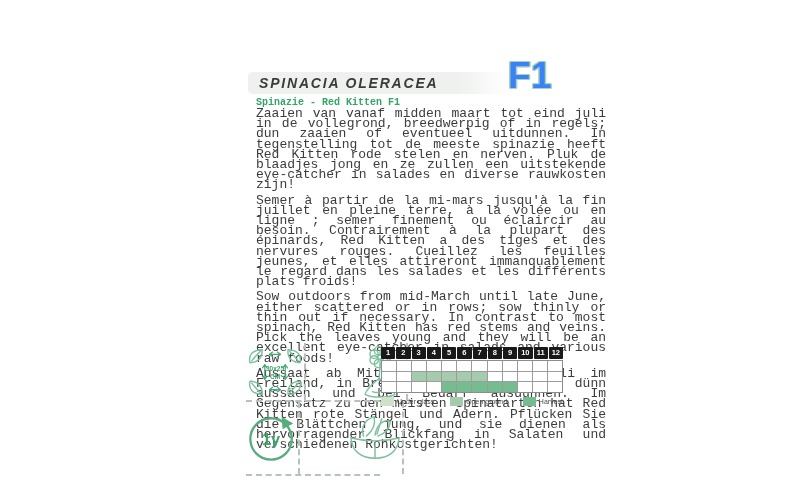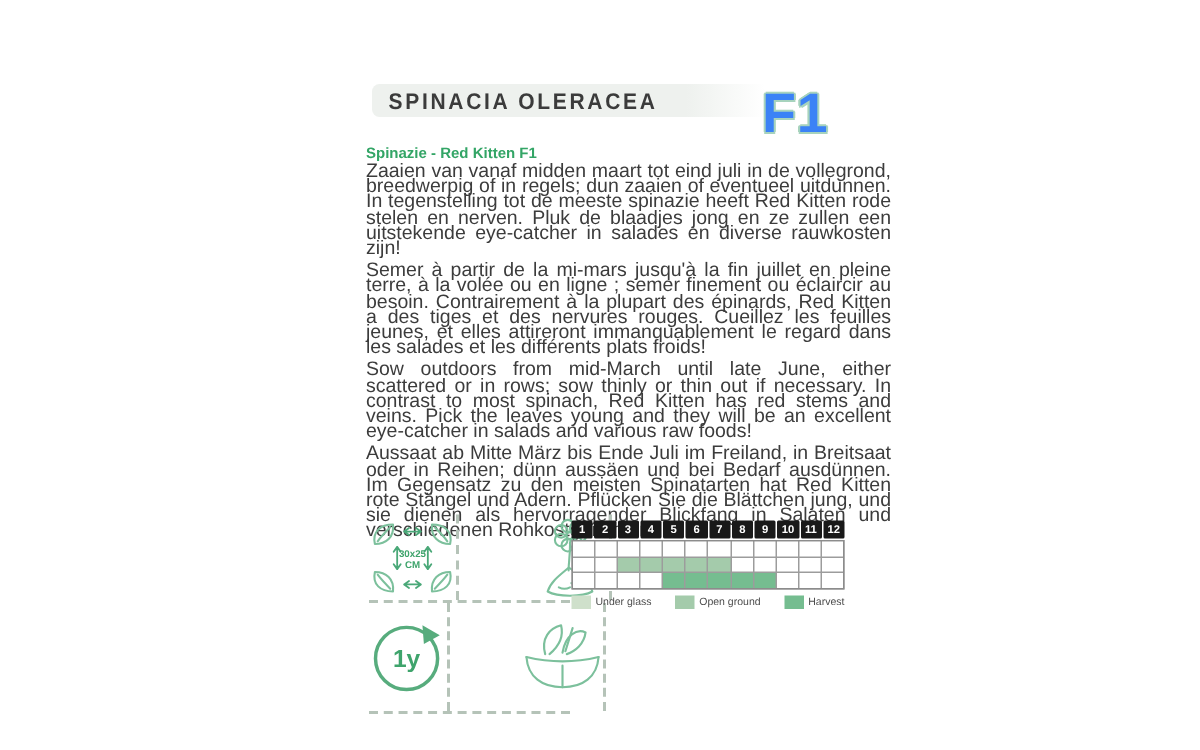--- a/index.html
+++ b/index.html
@@ -3,37 +3,37 @@
 <meta charset="utf-8">
 <style>
   html,body { margin:0; padding:0; }
   body {
     width:800px; height:500px; background:#ffffff; position:relative;
     overflow:hidden; font-family:"Liberation Sans", sans-serif;
   }
 
   
   .band {
-    position:absolute; left:248px; top:56px; width:262px; height:22px;
+    position:absolute; left:248px; top:72px; width:262px; height:22px;
     background:linear-gradient(90deg,#eef1ee 0%,#eef1ee 80%,rgba(238,241,238,0) 100%);
-    border-radius:5px 2px 2px 5px; display:flex; align-items:center;
+    border-radius:5px 2px 2px 5px; display:flex; align-items:center;font-style:italic;
   }
   .band span {
     font-size:14px; font-weight:bold; color:#3b3b3b; letter-spacing:1.8px;
     padding-left:11px; transform:scaleY(1.08); white-space:nowrap;
   }
   .f1 {
     position:absolute; left:508px; top:55px; font-size:37px; font-weight:bold;
     color:#3b82f6; letter-spacing:0.5px;
     text-shadow:1.4px 0 #a7d3bd,-1.4px 0 #a7d3bd,0 1.4px #a7d3bd,0 -1.4px #a7d3bd,
                 1px 1px #a7d3bd,-1px -1px #a7d3bd,1px -1px #a7d3bd,-1px 1px #a7d3bd;
   }
 
   
-  .sections { position:absolute; left:244px; top:97px; width:350px; }
+  .sections { position:absolute; left:256px; top:97px; width:350px;font-family:Liberation Mono, monospace; }
   .sec h3 { margin:0 0 1px 0; font-size:10px; line-height:11px; color:#33a566; font-weight:bold; }
   .sec p  { margin:0 0 5px 0; font-size:13px; line-height:10.2px; color:#3c3c3c; text-align:justify; }
 
   
   .icons { position:absolute; left:246px; top:343px; width:134px; }
   .irow  { display:flex;gap:48px; }
   .irow1 { height:57px; border-bottom:2px dashed #b5c3b8; }
   .irow2 { height:72px; border-bottom:2px dashed #b5c3b8; }
   .ibox  { display:flex; align-items:center; justify-content:center; }
   .ibox-l { width:62px; border-right:2px dashed #b5c3b8; }

